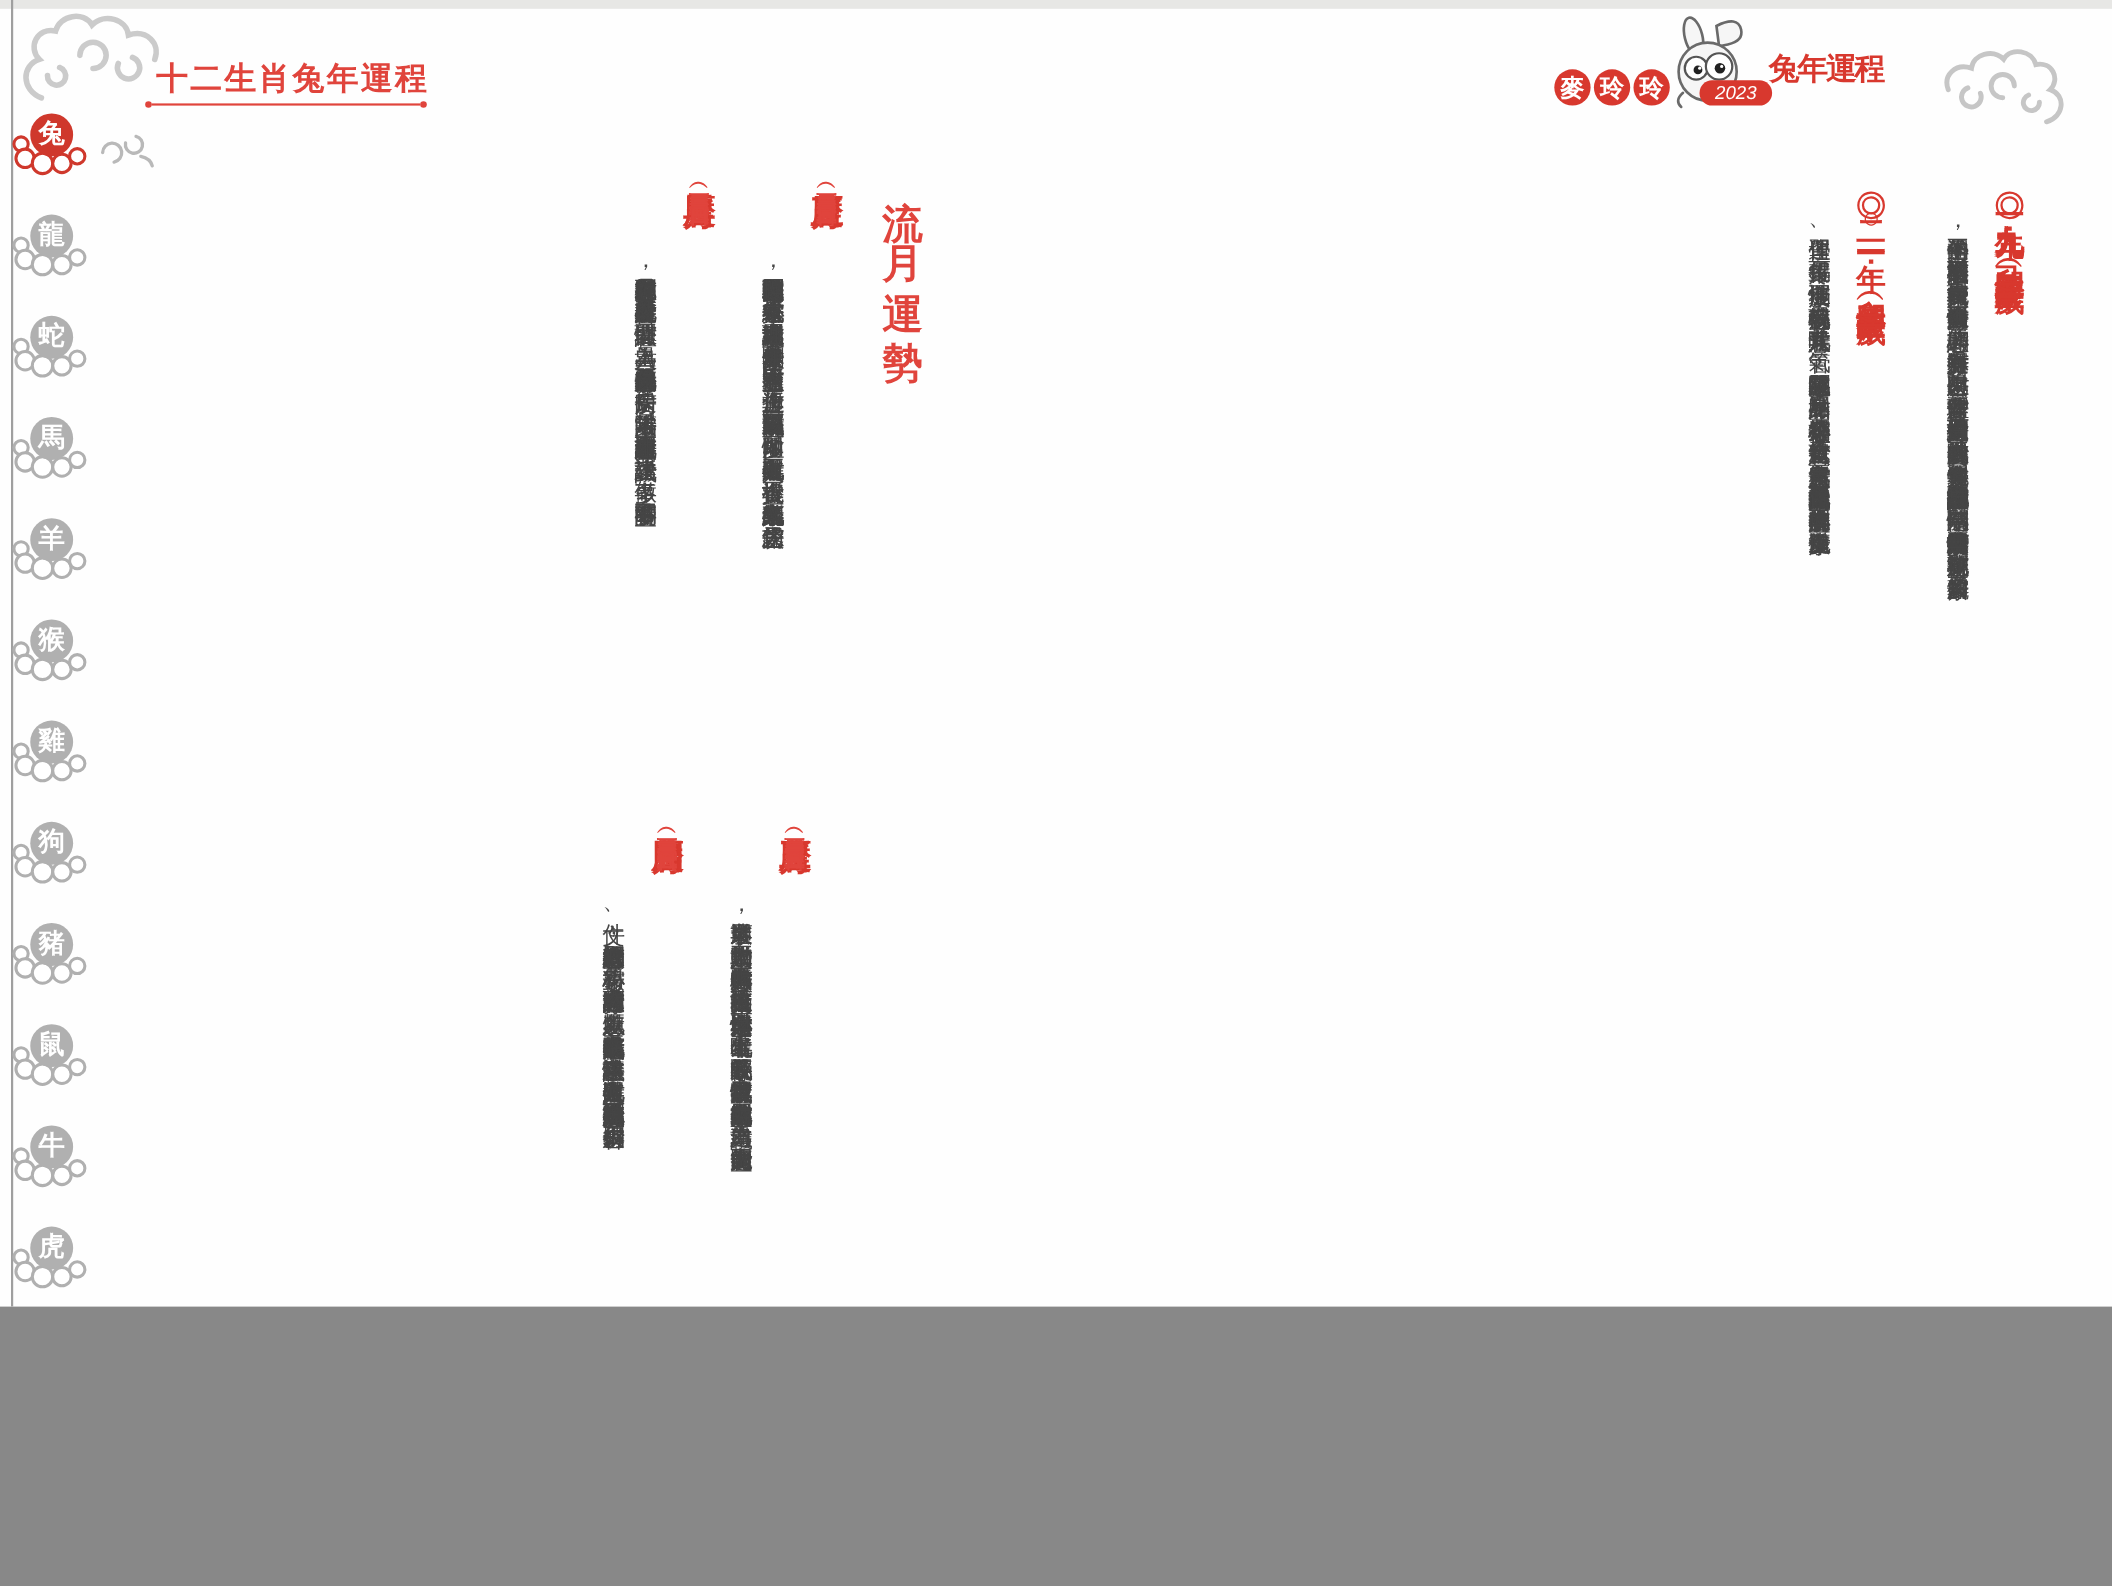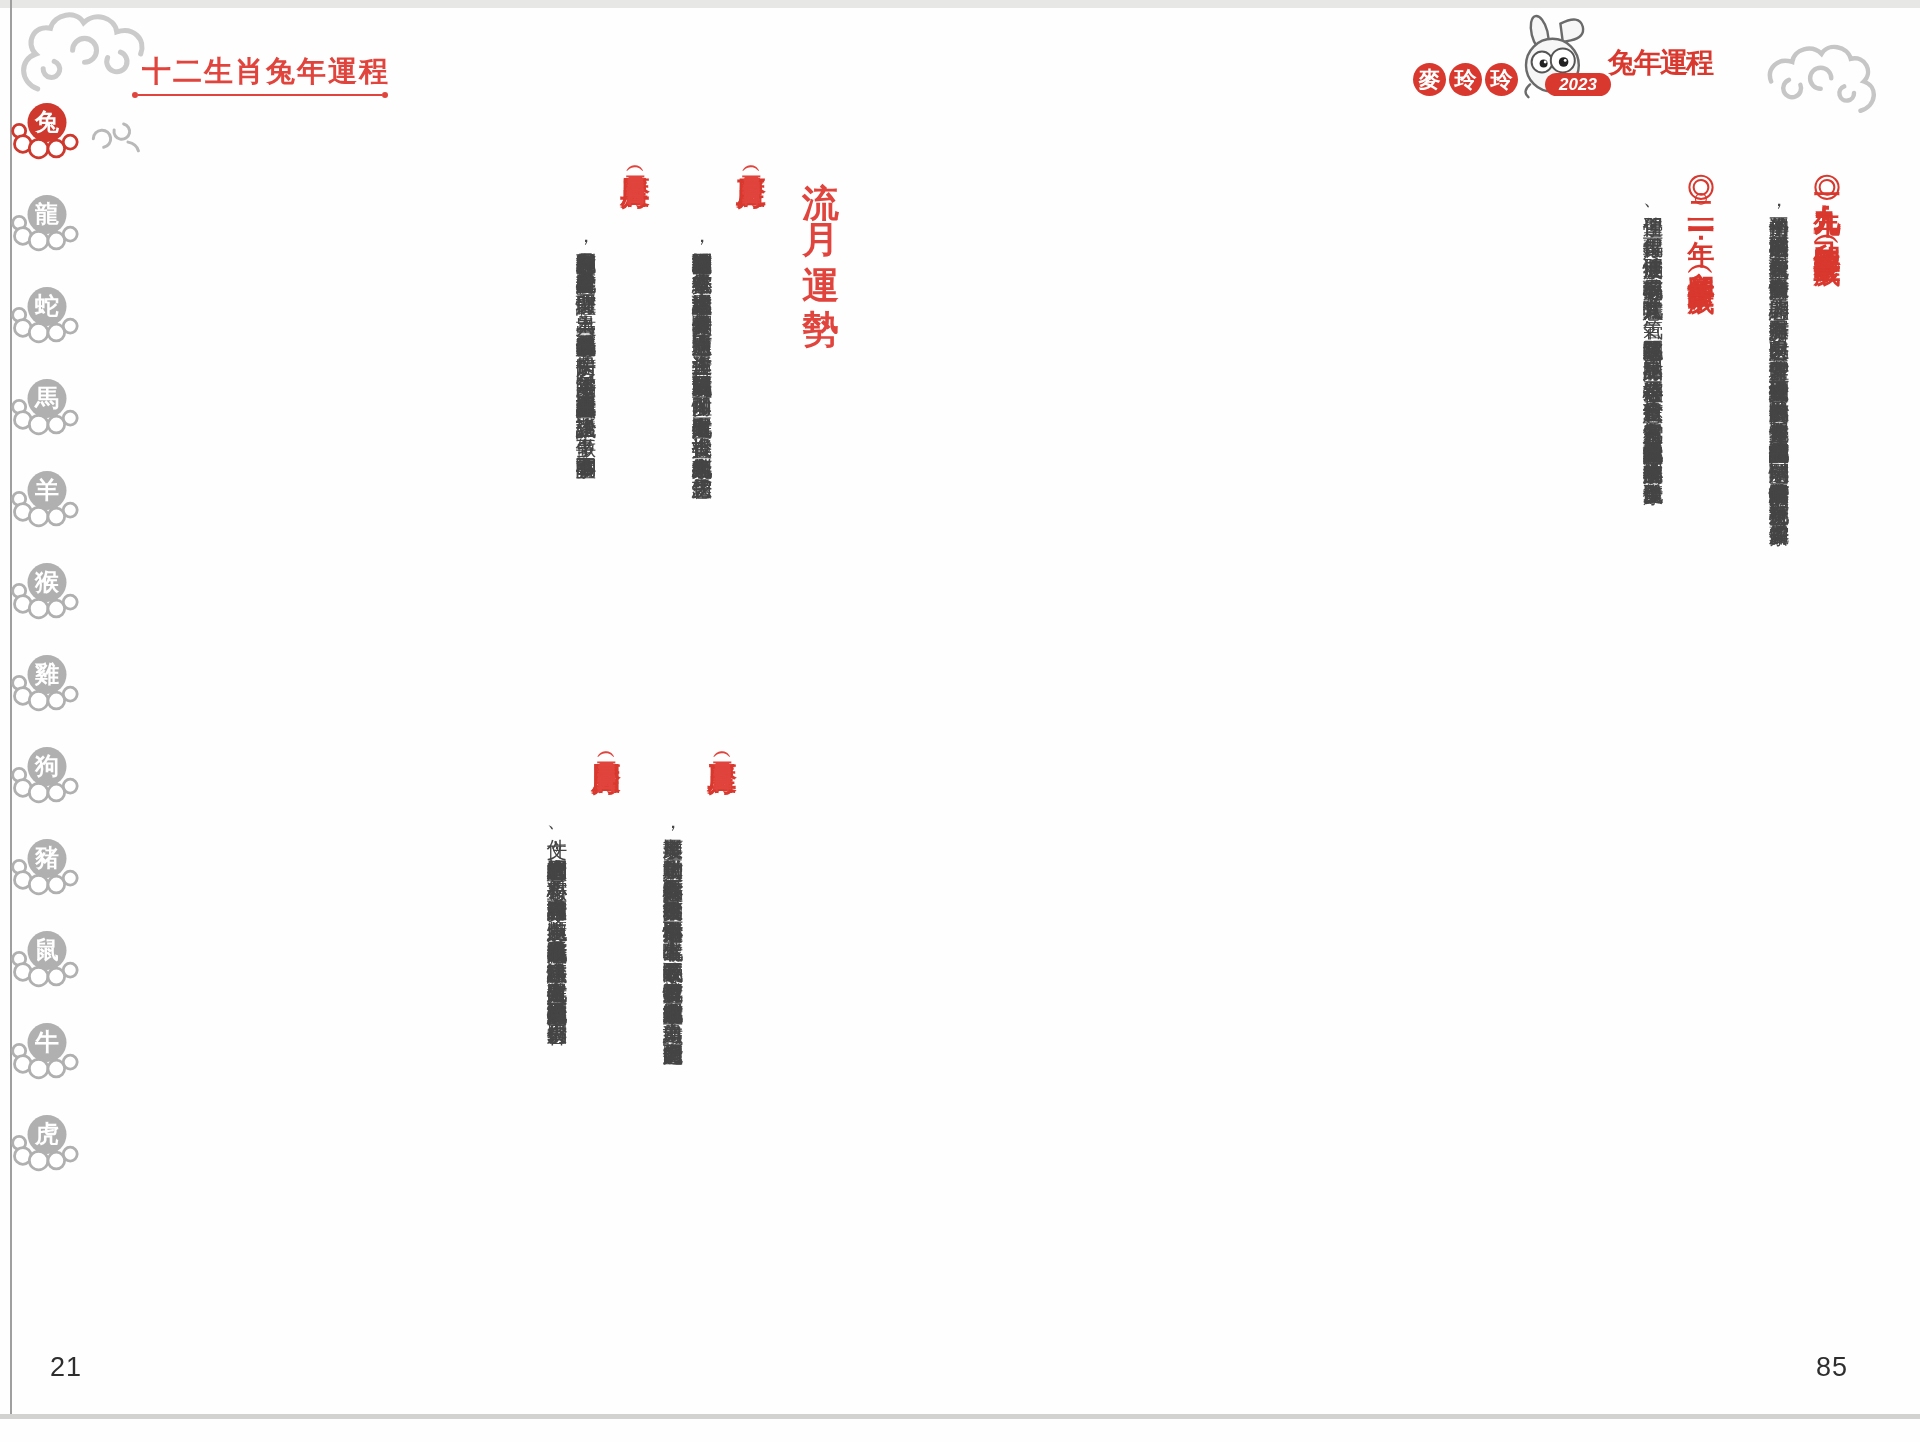--- a/index.html
+++ b/index.html
@@ -1,17 +1,17 @@
 <!DOCTYPE html>
 <html><head>
 <meta charset="utf-8">
 <style>
   html,body{margin:0;padding:0;background:#888;}
   #spread{
-    position:relative;width:1920px;height:1442px;background:#fefefe;
+    position:relative;width:1920px;height:1188px;background:#fefefe;
     font-family:"Liberation Sans",sans-serif;overflow:hidden;
   }
   
   .top-band{position:absolute;left:0;top:0;width:1920px;height:8px;background:#e7e7e5;}
   .bottom-band{position:absolute;left:0;top:1414px;width:1920px;height:5px;background:#d2d2d0;}
   .left-rule{position:absolute;left:10px;top:0;width:2px;height:1414px;background:#9f9f9f;}
 
   
   .cloud-svg{position:absolute;}
   #title-left{position:absolute;left:142px;top:52px;font-size:29px;font-weight:600;
@@ -20,21 +20,21 @@
   #underline::before,#underline::after{content:"";position:absolute;top:-2px;width:6px;height:6px;
     border-radius:50%;background:#e0443c;}
   #underline::before{left:-6px;} #underline::after{right:-6px;}
 
   
   #brand{position:absolute;left:1413px;top:63px;display:flex;gap:3px;}
   .bcirc{width:33px;height:33px;border-radius:50%;background:#d8382e;color:#fff;
     font-size:22px;font-weight:700;display:flex;align-items:center;justify-content:center;}
   #rabbit{position:absolute;left:1506px;top:8px;width:96px;height:108px;}
   #pill{position:absolute;left:1545px;top:73px;width:66px;height:23px;background:#d8382e;
-    border-radius:12px;color:#fff;font-size:17px;font-weight:700;font-style:italic;
+    border-radius:12px;color:#fff;font-size:17px;font-weight:400;font-style:italic;
     display:flex;align-items:center;justify-content:center;z-index:3;}
   #title-right{position:absolute;left:1608px;top:44px;font-size:28px;font-weight:800;
     color:#d8382e;letter-spacing:-2px;white-space:nowrap;}
 
   
   #sidebar{position:absolute;left:8px;top:98px;display:flex;flex-direction:column;gap:28px;}
   .badge{position:relative;width:78px;height:64px;color:#b0b0b0;cursor:pointer;}
   .badge.active{color:#cf382c;}
   .badge svg{width:78px;height:64px;display:block;}
   .zchar{position:absolute;left:39px;top:24px;transform:translate(-50%,-50%);

